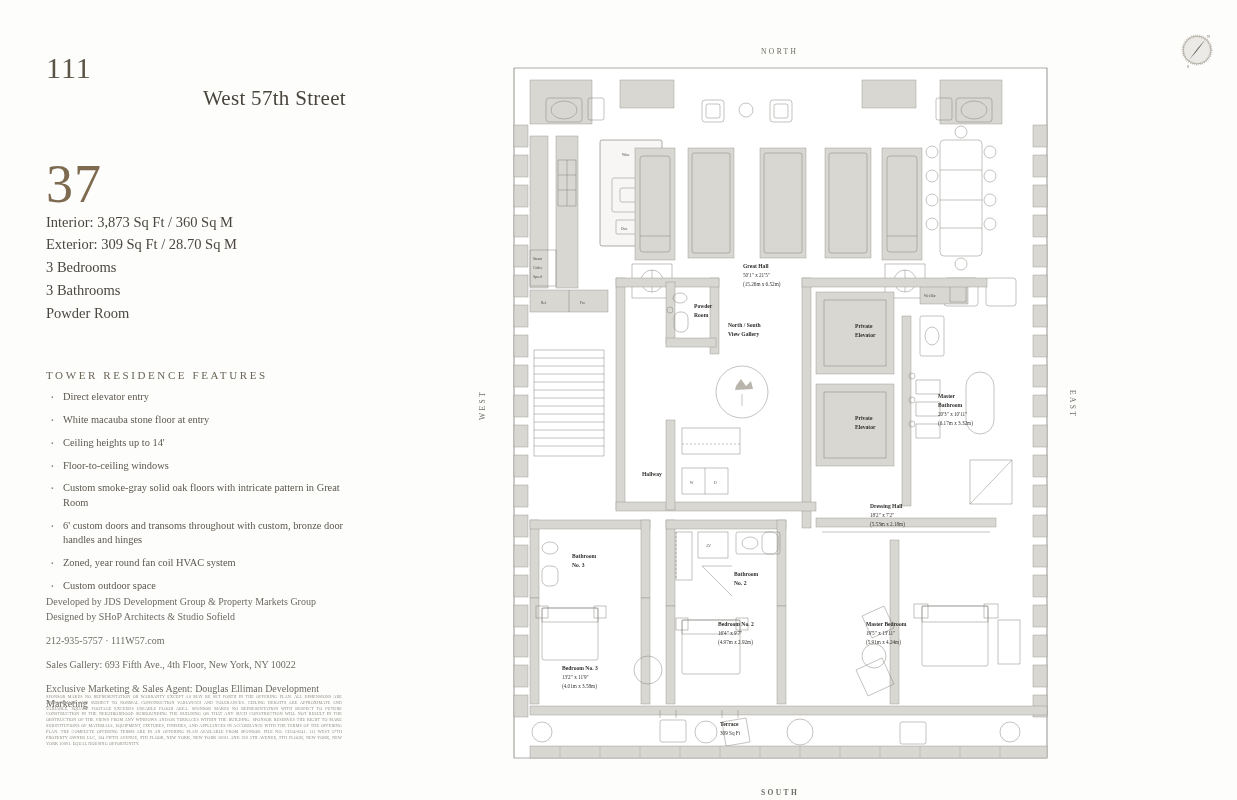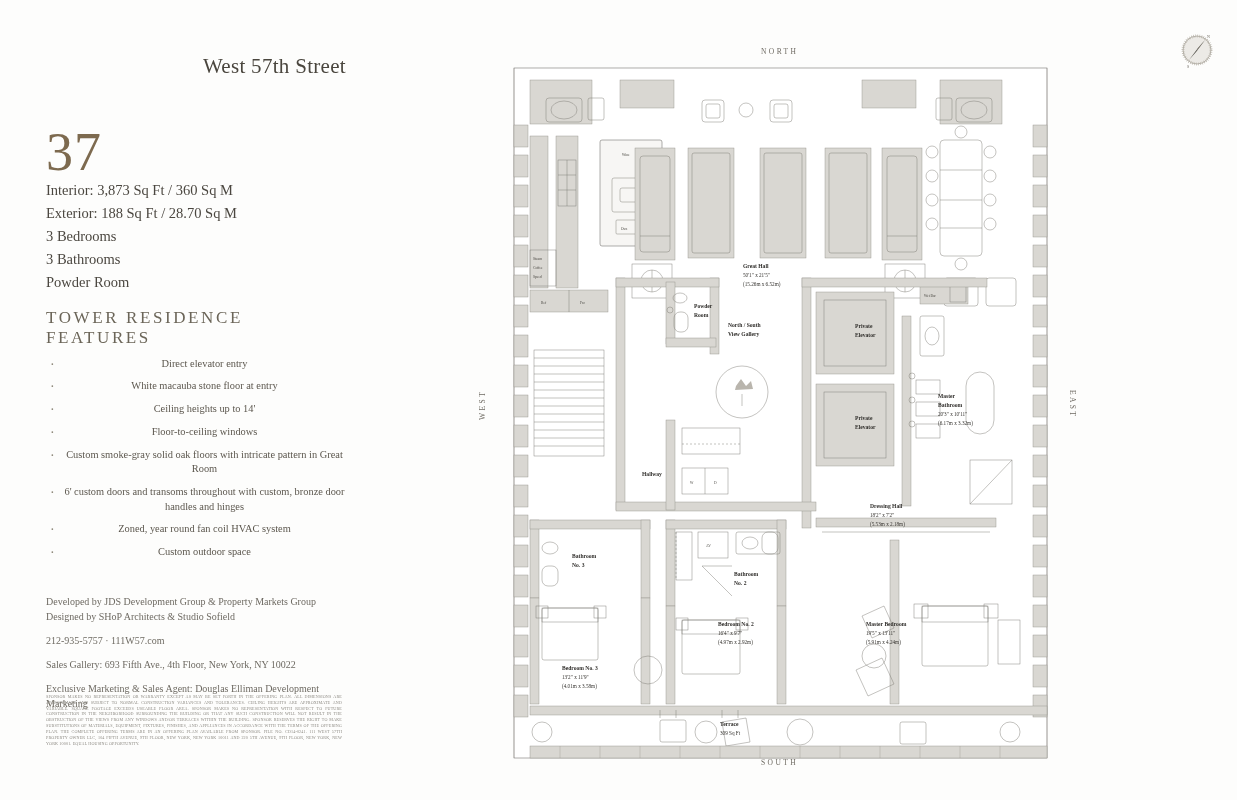--- a/index.html
+++ b/index.html
@@ -6,56 +6,57 @@
   body{width:1237px;height:800px;font-family:"Liberation Serif",serif;color:#3a3a38;overflow:hidden;position:relative;}
   .page{position:absolute;inset:0;}
 
   
   .left{position:absolute;left:46px;top:52px;width:300px;}
   .addr-num{font-size:30px;letter-spacing:1px;color:#5a5346;line-height:1.05;}
   .addr-street{font-size:21px;color:#4a463e;letter-spacing:.3px;margin-top:2px;text-align:right;}
   .unit{font-size:54px;color:#7d6a4f;line-height:1;margin-top:46px;font-weight:400;letter-spacing:1px;}
   .specs{font-size:14.5px;line-height:1.58;color:#4b4740;}
   .specs div{white-space:nowrap;}
-  .feat-title{margin-top:14px;font-size:17px;letter-spacing:2.6px;color:#6b6558;}
-  ul.features{list-style:none;margin:9px 0 0 0;padding:0;text-align:center;}
+  .feat-title{margin-top:44px;font-size:11px;letter-spacing:2.6px;color:#6b6558;}
+  ul.features{list-style:none;margin:9px 0 0 0;padding:0;}
   ul.features li{position:relative;padding-left:17px;font-size:10.4px;line-height:1.38;color:#5c574e;margin-bottom:8.5px;}
   ul.features li:before{content:"\00b7";position:absolute;left:4px;top:-2px;font-size:14px;color:#8d8779;}
 
   .credits{position:absolute;left:46px;top:594px;width:300px;font-size:10px;line-height:1.5;color:#6e6a62;}
   .credits p{margin:0 0 9px 0;}
   .legal{position:absolute;left:46px;top:694px;width:296px;font-size:4.1px;line-height:1.42;color:#8d8a83;letter-spacing:.15px;text-align:justify;}
 
   
   .plan{position:absolute;left:470px;top:20px;width:620px;height:760px;text-align:right;}
   .dir{position:absolute;font-size:7.5px;letter-spacing:2.4px;color:#6e6a62;}
   .dir-north{left:291px;top:27px;}
-  .dir-south{left:291px;top:738px;}
+  .dir-south{left:291px;top:768px;font-weight:bold;}
   .dir-west{left:8px;top:370px;writing-mode:vertical-rl;transform:rotate(180deg);letter-spacing:2.4px;}
   .dir-east{left:598px;top:370px;writing-mode:vertical-rl;letter-spacing:2.4px;}
 
   .compass{position:absolute;left:705px;top:8px;width:44px;height:44px;}
 
   svg.planmap{position:absolute;left:0;top:0;}
   .rlabel{font-family:"Liberation Serif",serif;font-size:5.6px;fill:#2f2d2a;font-weight:bold;}
   .rdim{font-family:"Liberation Serif",serif;font-size:5.2px;fill:#35332f;}
   .tiny{font-family:"Liberation Serif",serif;font-size:3.6px;fill:#4a4842;}
 </style>
 </head>
 <body>
 
 <div class="page">
 
   <div class="left">
+    <div class="addr-num">111</div>
     <div class="addr-street">West 57th Street</div>
     <div class="unit">37</div>
 
     <div class="specs">
       <div>Interior: 3,873 Sq Ft / 360 Sq M</div>
-      <div>Exterior: 188 Sq Ft / 28.70 Sq M</div>
+      <div>Exterior: 309 Sq Ft / 28.70 Sq M</div>
       <div>3 Bedrooms</div>
       <div>3 Bathrooms</div>
       <div>Powder Room</div>
     </div>
 
     <div class="feat-title">TOWER RESIDENCE FEATURES</div>
     <ul class="features">
       <li>Direct elevator entry</li>
       <li>White macauba stone floor at entry</li>
       <li>Ceiling heights up to 14'</li>

